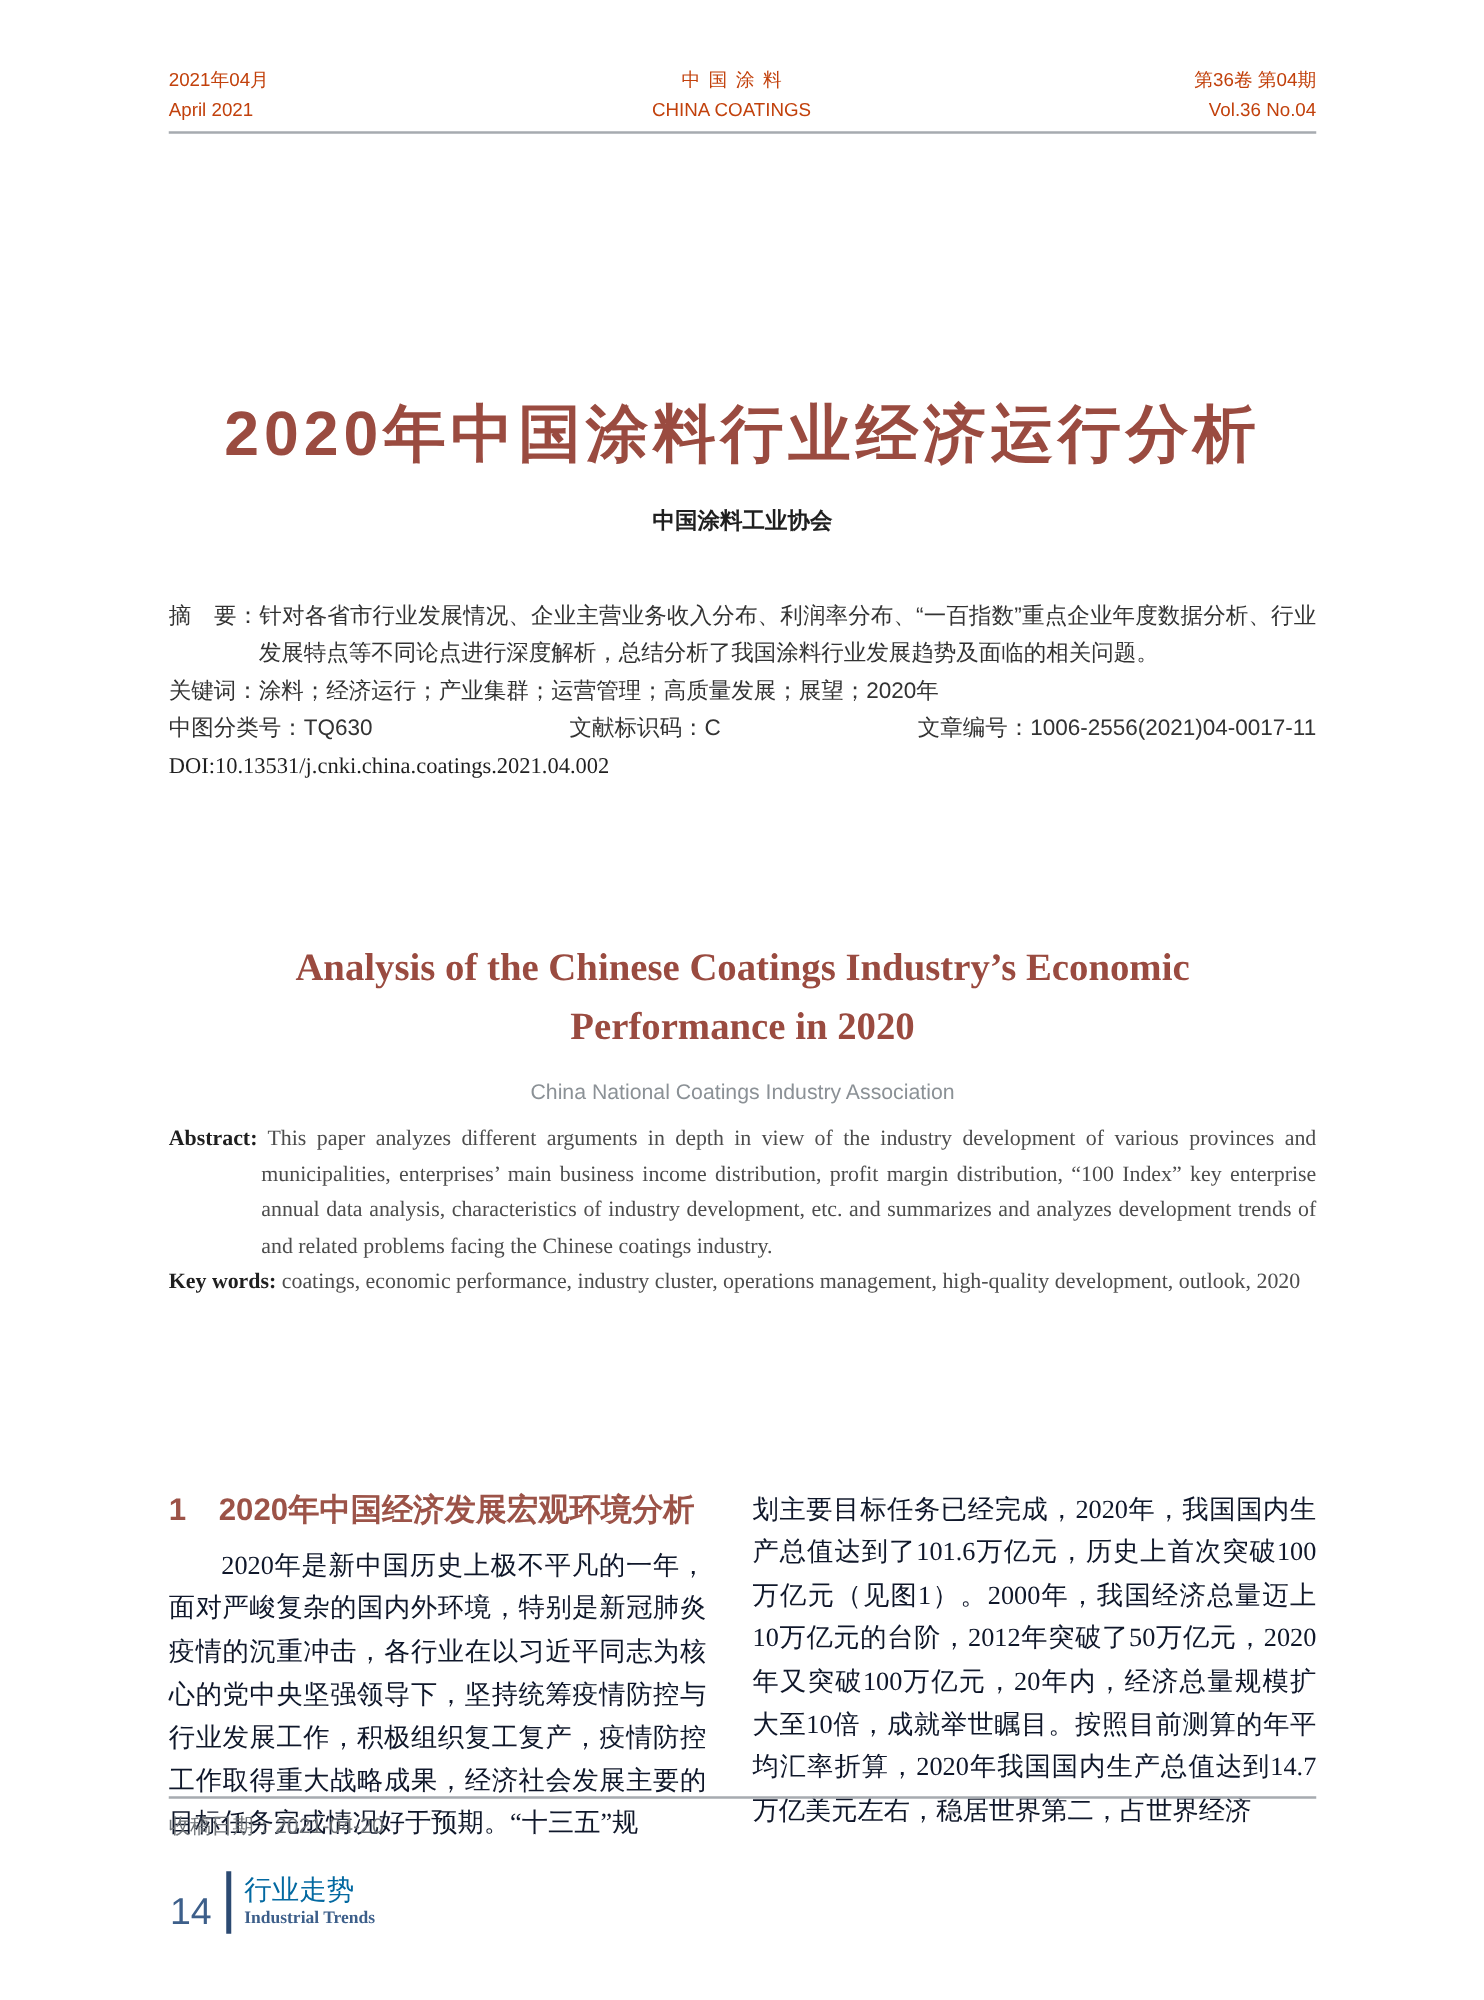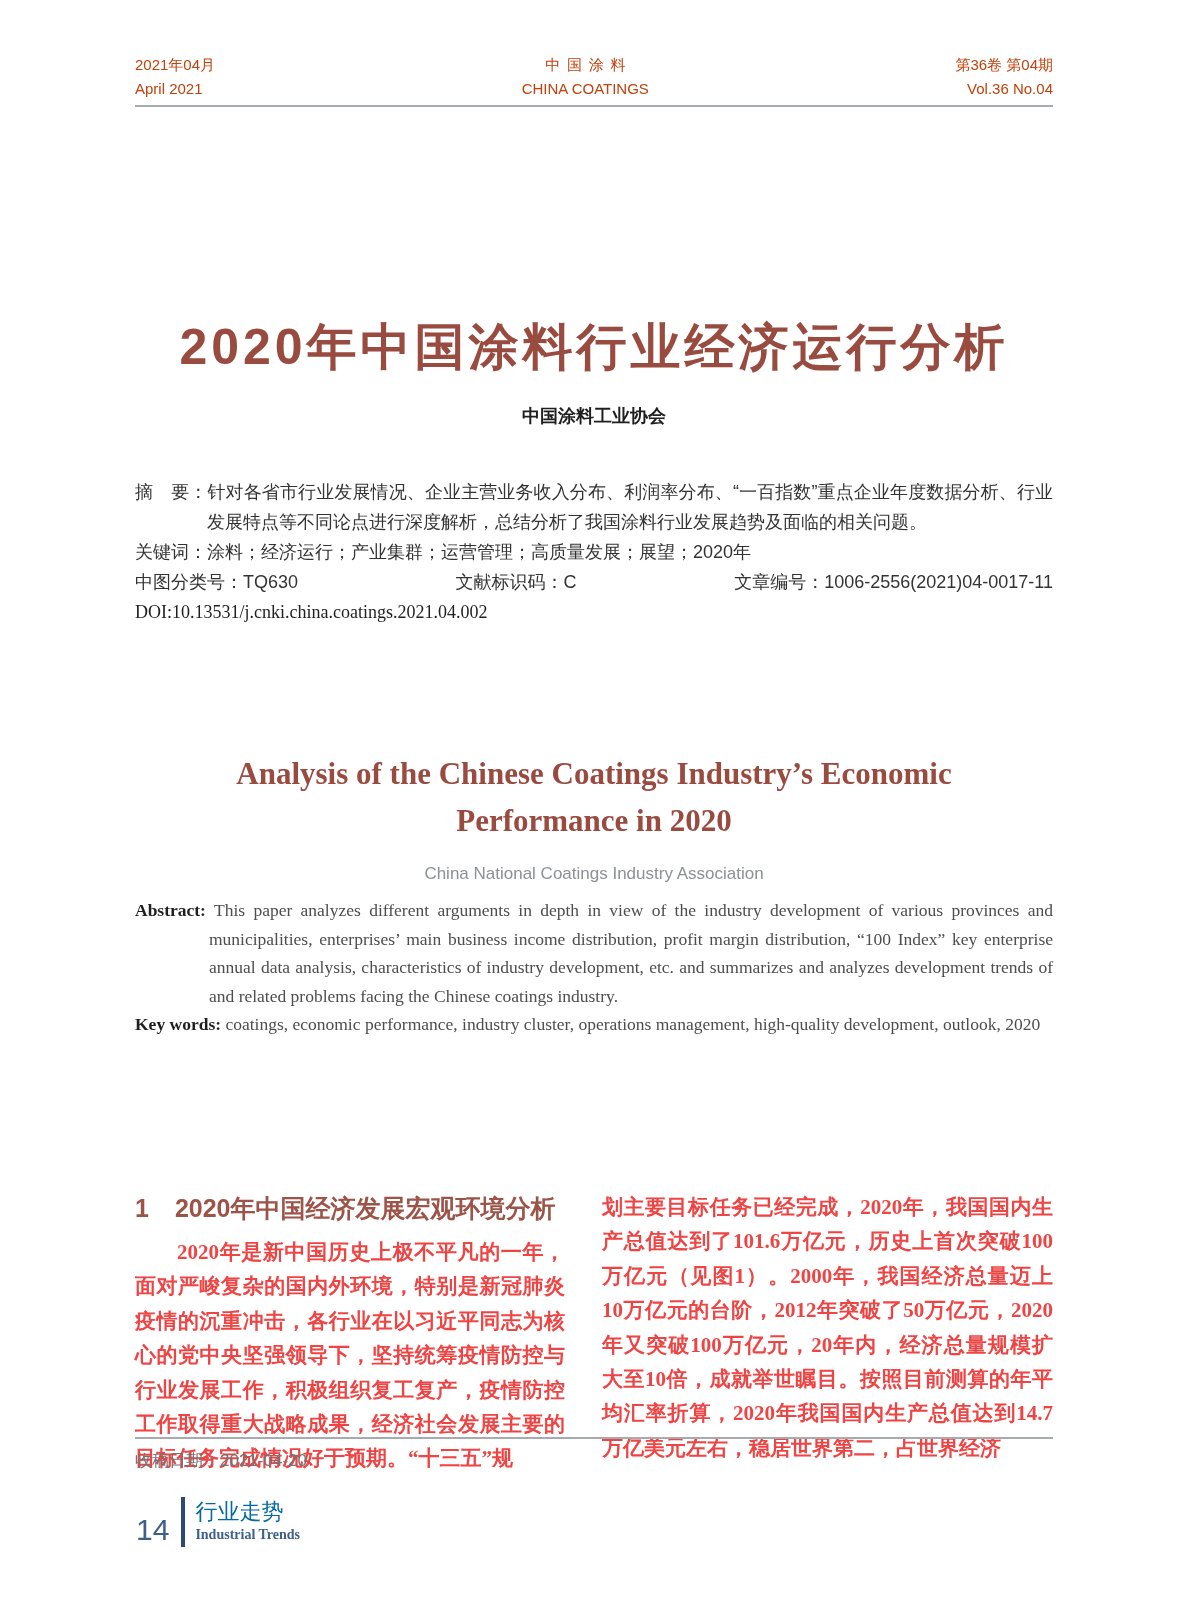--- a/index.html
+++ b/index.html
@@ -63,23 +63,22 @@
   .body-cols { position:absolute; top:1190px; left:135px; width:918px; display:flex; gap:37px; }
   .body-col-left  { width:430px; }
   .body-col-right { width:451px; }
   .sec-heading {
     display:flex; gap:26px; align-items:baseline;
     color:#9c5348; font-size:25px; font-weight:bold; line-height:36px;
     margin-bottom:9px; white-space:nowrap;
   }
   .body-p {
     font-family:"Liberation Serif", serif;
-    font-size:21px; line-height:34.4px; color:#ef4444;
+    font-size:21px; line-height:34.4px; color:#0f172a;
     text-align:justify;
-    font-weight:bold;
   }
   .body-p.indent { text-indent:2em; }
 
   
   .foot-rule { position:absolute; top:1437px; left:135px; width:918px; border-top:2px solid #a6abb0; }
   .received  { position:absolute; top:1449px; left:135px; color:#6f7478; font-size:17px; }
   .page-footer { position:absolute; top:1497px; left:136px; display:flex; align-items:center; }
   .pagenum {
     font-family:Liberation Sans, sans-serif; font-size:30px; color:#3d5f8a;
     align-self:flex-end; margin-right:12px; line-height:34px;

